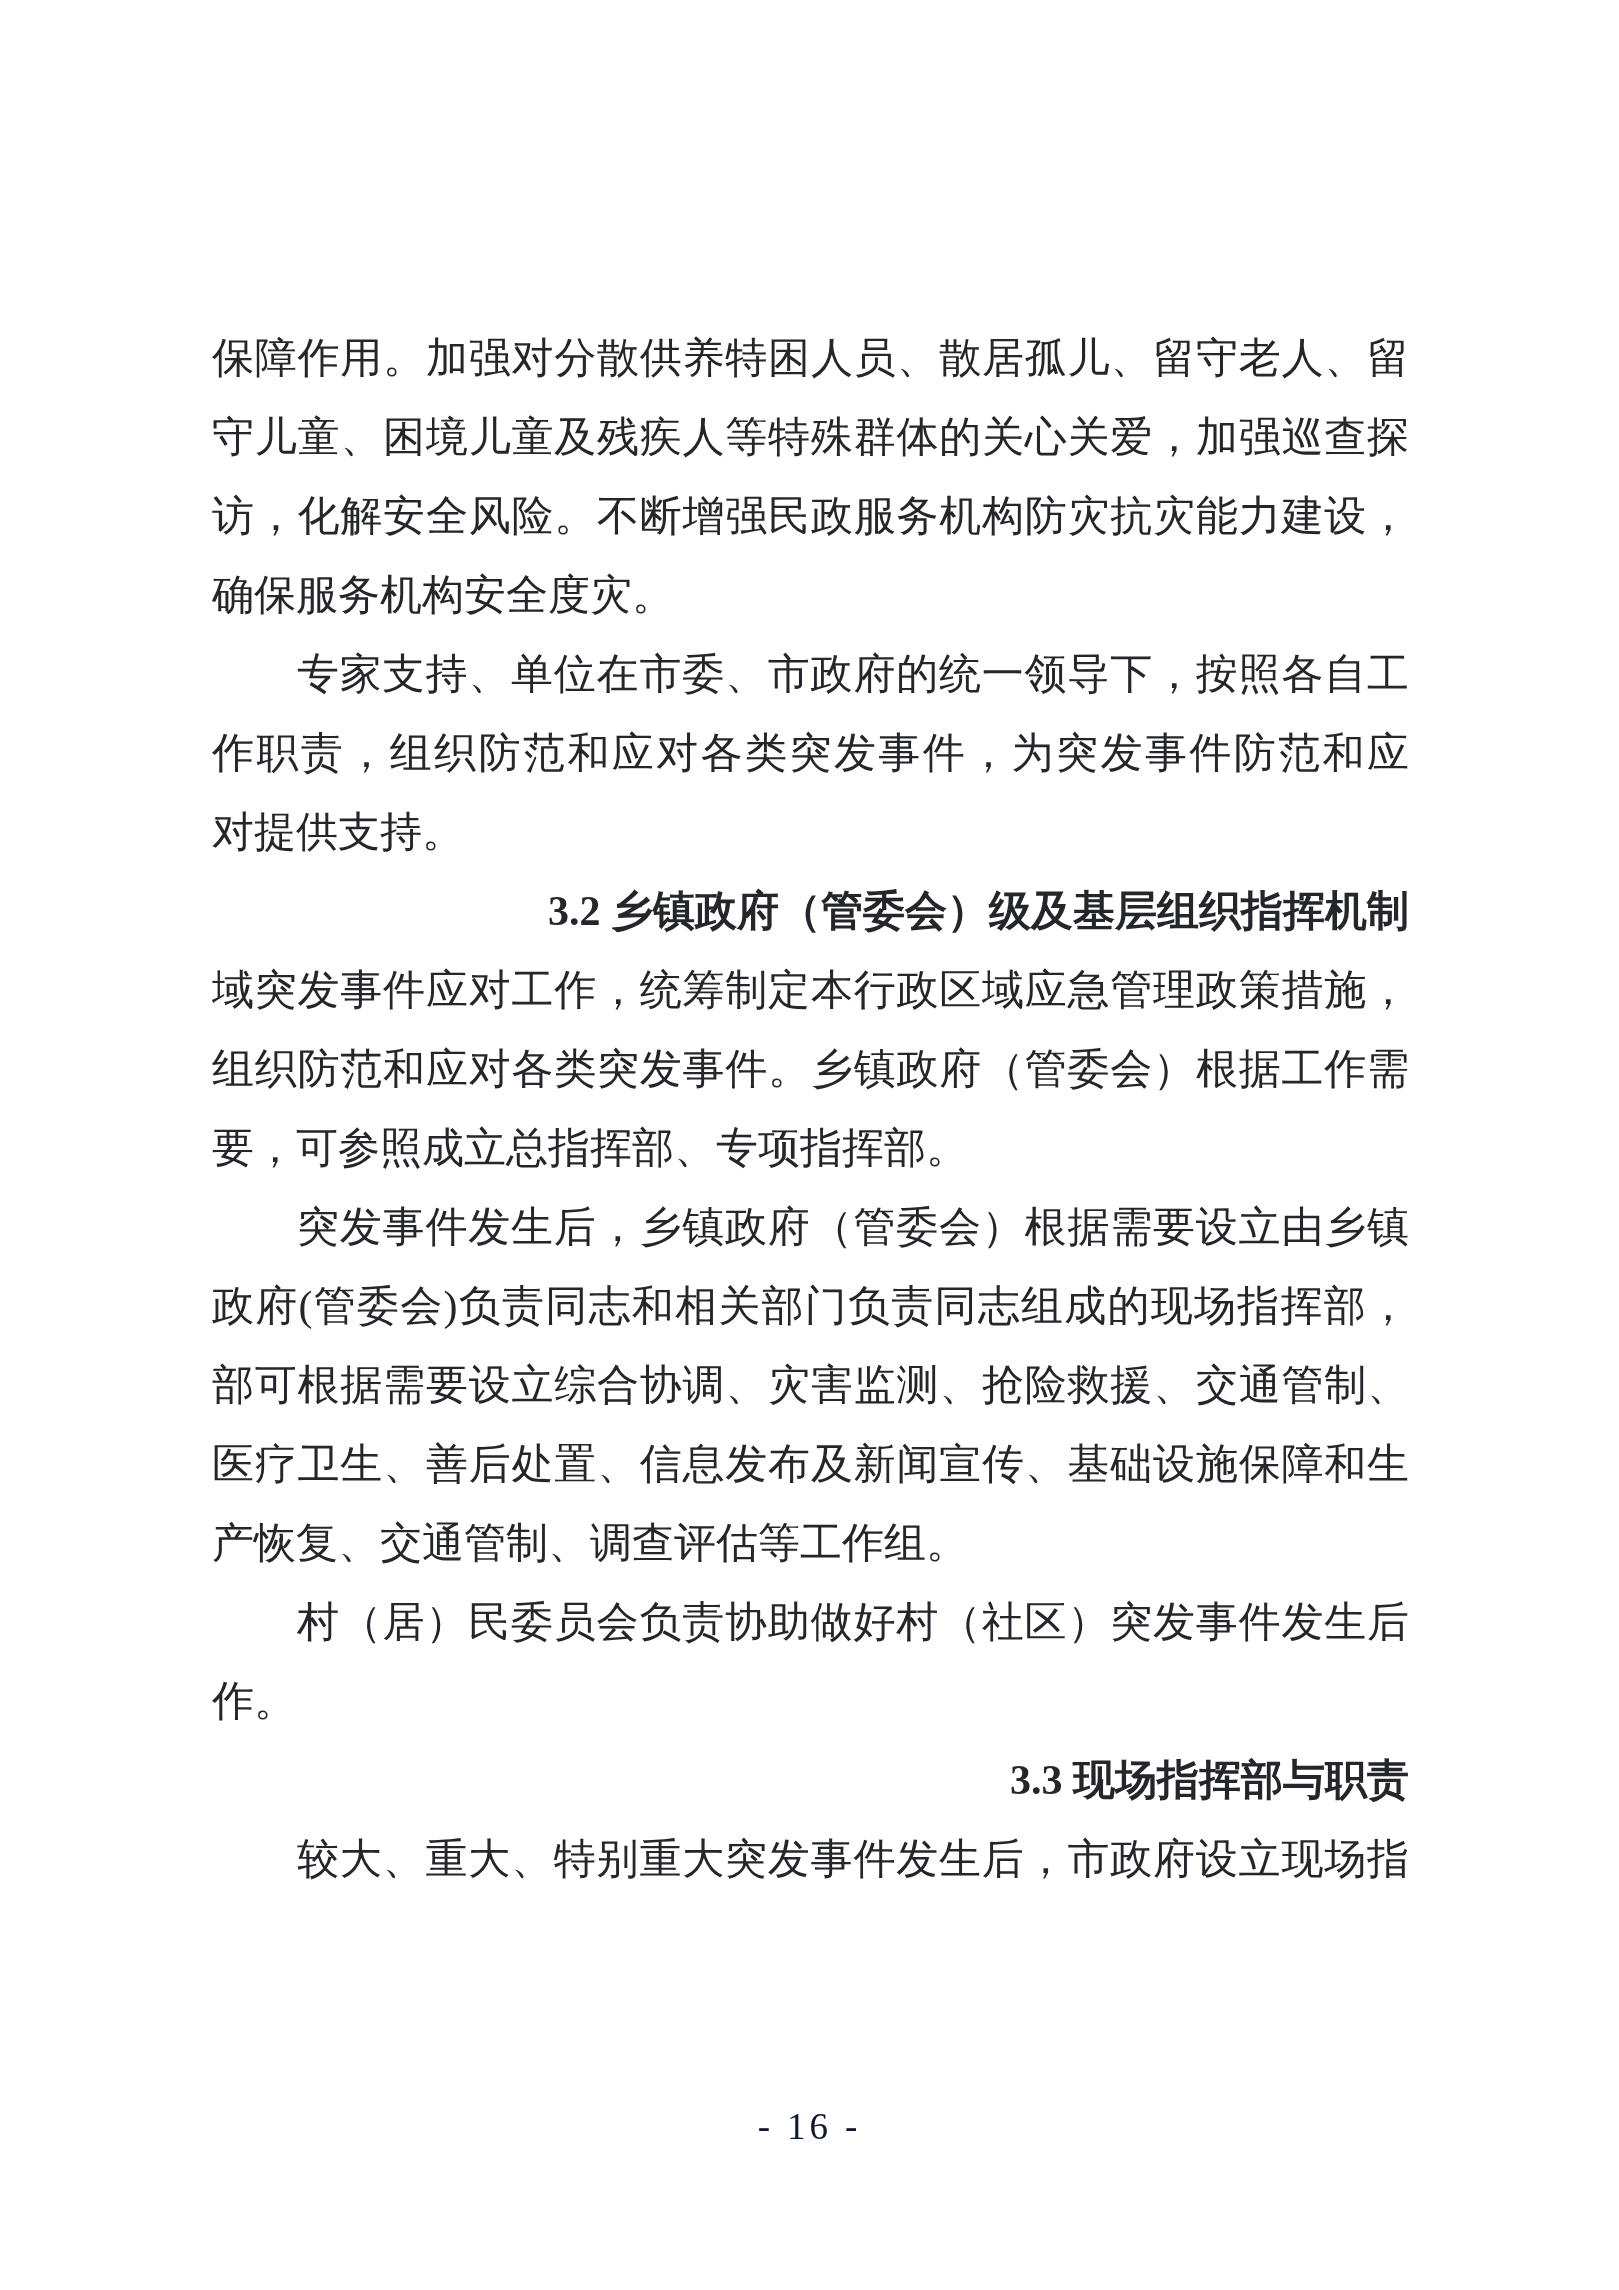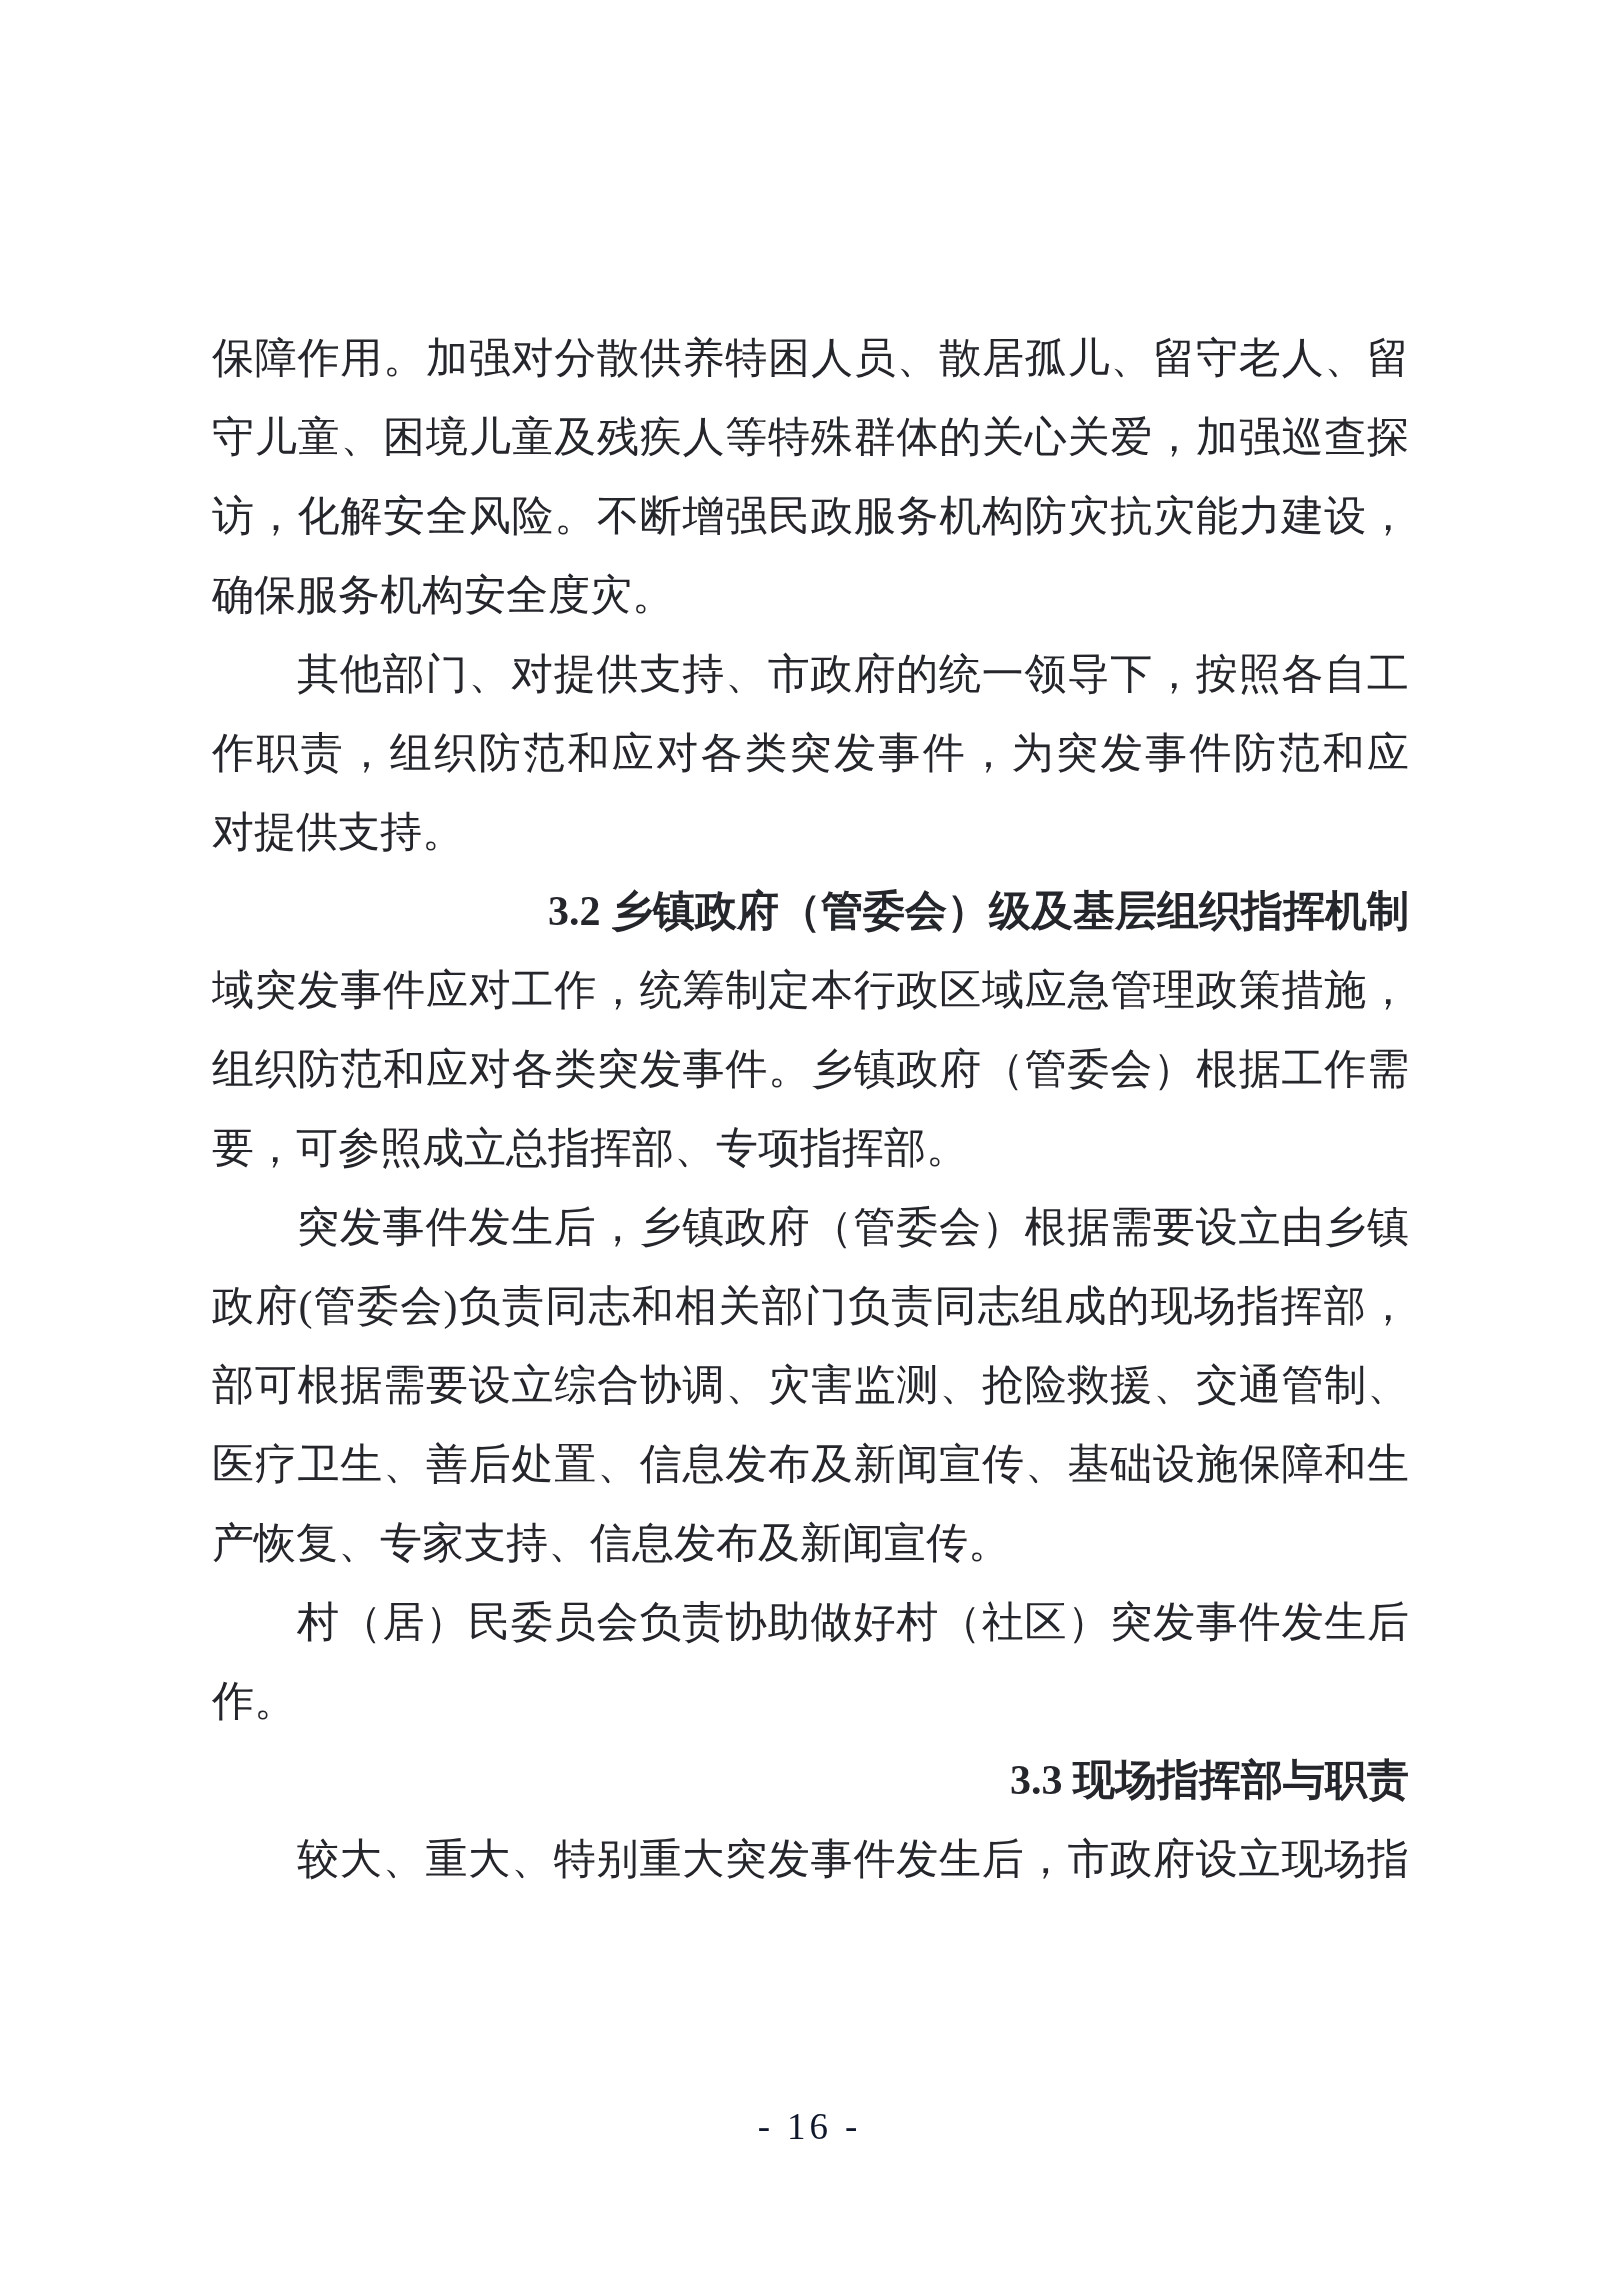--- a/index.html
+++ b/index.html
@@ -54,32 +54,32 @@
 </style>
 </head>
 <body>
 
 <div class="page" style="background: rgb(255, 255, 255);">
   <div class="text-block" style="color: rgb(37, 38, 43);">
       <div class="line justify">保障作用。加强对分散供养特困人员、散居孤儿、留守老人、留</div>
       <div class="line justify">守儿童、困境儿童及残疾人等特殊群体的关心关爱，加强巡查探</div>
       <div class="line justify">访，化解安全风险。不断增强民政服务机构防灾抗灾能力建设，</div>
       <div class="line">确保服务机构安全度灾。</div>
-      <div class="line indent justify">其他部门、对提供支持、市政府的统一领导下，按照各自工</div>
+      <div class="line indent justify">专家支持、单位在市委、市政府的统一领导下，按照各自工</div>
       <div class="line justify">作职责，组织防范和应对各类突发事件，为突发事件防范和应</div>
       <div class="line">对提供支持。</div>
       <div class="line indent bold">3.2 乡镇政府（管委会）级及基层组织指挥机制</div>
       <div class="line justify">域突发事件应对工作，统筹制定本行政区域应急管理政策措施，</div>
       <div class="line justify">组织防范和应对各类突发事件。乡镇政府（管委会）根据工作需</div>
       <div class="line">要，可参照成立总指挥部、专项指挥部。</div>
       <div class="line indent justify">突发事件发生后，乡镇政府（管委会）根据需要设立由乡镇</div>
       <div class="line justify">政府(管委会)负责同志和相关部门负责同志组成的现场指挥部，</div>
       <div class="line justify">部可根据需要设立综合协调、灾害监测、抢险救援、交通管制、</div>
       <div class="line justify">医疗卫生、善后处置、信息发布及新闻宣传、基础设施保障和生</div>
-      <div class="line">产恢复、专家支持、信息发布及新闻宣传。</div>
+      <div class="line">产恢复、交通管制、调查评估等工作组。</div>
       <div class="line indent justify">村（居）民委员会负责协助做好村（社区）突发事件发生后</div>
       <div class="line">作。</div>
       <div class="line indent bold">3.3 现场指挥部与职责</div>
       <div class="line indent justify">较大、重大、特别重大突发事件发生后，市政府设立现场指</div>
     </div>
   <div class="page-number">- 16 -</div>
 </div>
 
 
 </body></html>

